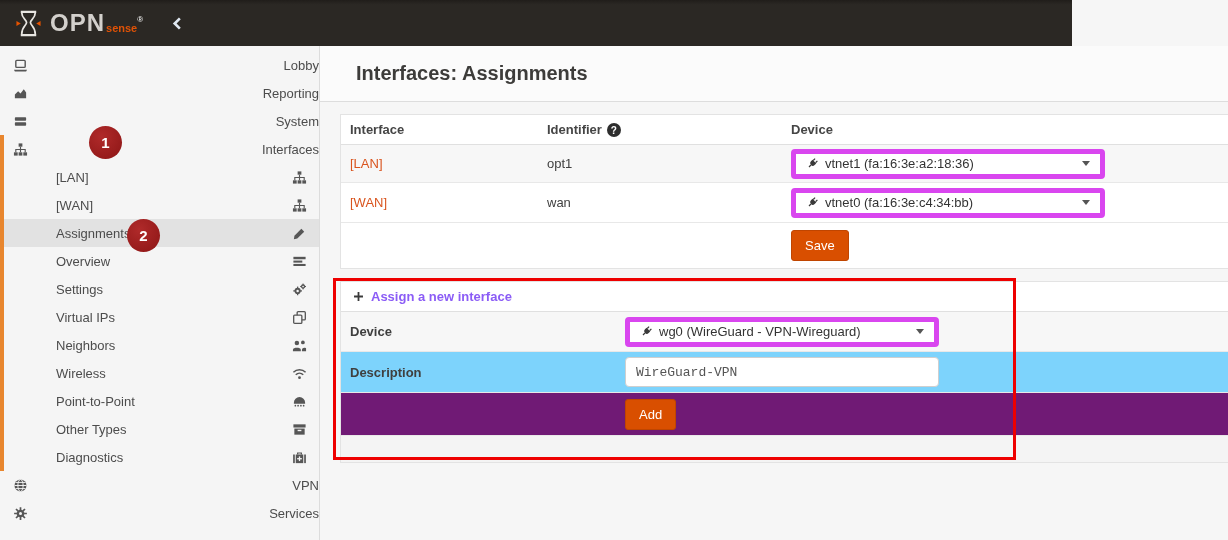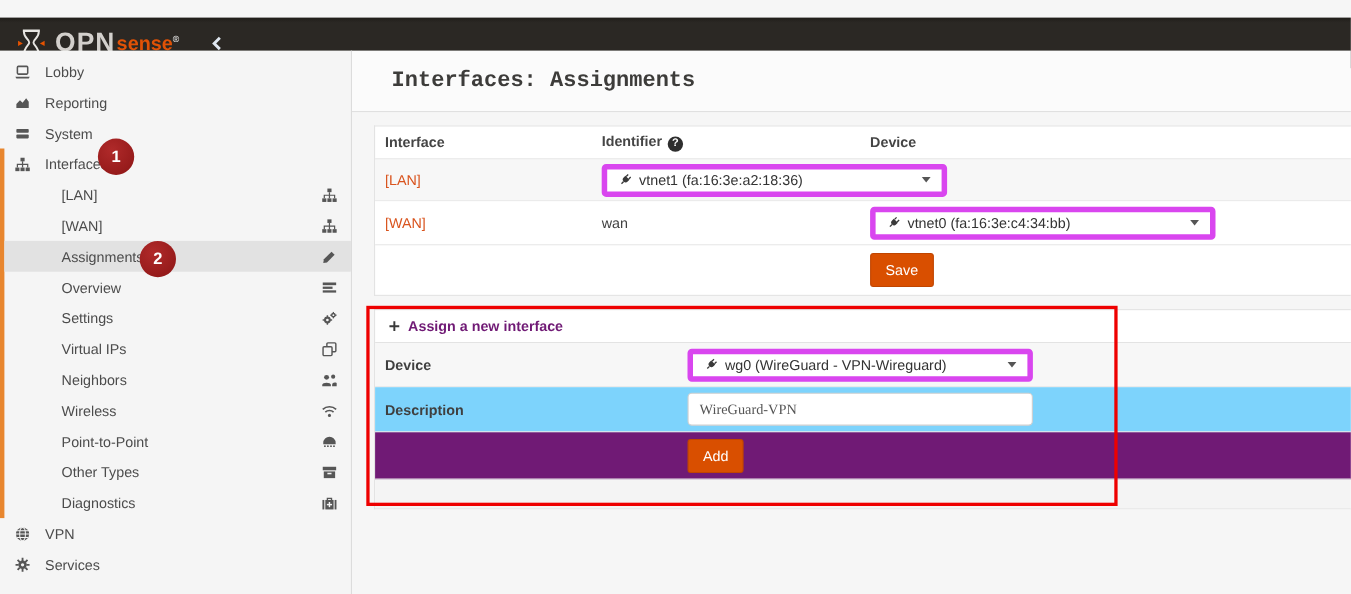--- a/index.html
+++ b/index.html
@@ -1,49 +1,49 @@
 <!DOCTYPE html>
 <html><head>
 <meta charset="utf-8">
 <style>
   * { margin:0; padding:0; box-sizing:border-box; }
   html,body { width:1228px; height:540px; overflow:hidden;
               font-family:"Liberation Sans", sans-serif; background:#f6f6f6; }
 
   
-  .topbar { position:absolute; top:16px; left:0; width:1228px; height:46px;
+  .topbar { position:absolute; top:0; left:0; width:1072px; height:46px;
             background:linear-gradient(#201d1a,#2b2824 10%); display:flex;
             align-items:center; padding-left:14px; }
   .brand { display:flex; align-items:center; cursor:pointer; }
   .brand-opn { color:#d3d0cc; font-size:24px; font-weight:bold; letter-spacing:1px; margin-left:7px; }
-  .brand-sense { color:#e05206; font-size:18px; font-weight:bold; align-self:flex-end; margin:0 0 4px 1px; }
+  .brand-sense { color:#e05206; font-size:11px; font-weight:bold; align-self:flex-end; margin:0 0 4px 1px; }
   .brand-reg { color:#fff; font-size:8px; align-self:flex-start; margin-top:6px; }
   .collapse-btn { margin-left:27px; cursor:pointer; display:flex; align-items:center; }
 
   
   .sidebar { position:absolute; top:46px; left:0; width:320px; height:494px;
              background:#f5f5f5; border-right:1px solid #dcdcdc; padding-top:5px; }
   .nav-item { height:28px; display:flex; align-items:center; font-size:13px;
-              color:#4c4c4c; cursor:pointer; position:relative; }
+              color:#4c4c4c; cursor:pointer; position:relative;justify-content:space-between; }
   .lvl1 { padding-left:13px; }
   .lvl1 .nav-icon { width:20px; margin-right:8px; display:flex; align-items:center; }
   .lvl2 { padding-left:56px; }
   .interfaces-group { border-left:4px solid #e8862e; }
   .interfaces-group .lvl1 { padding-left:9px; }
   .interfaces-group .lvl2 { padding-left:52px; }
   .nav-item.active { background:#e2e2e2; }
   .right-icon { position:absolute; right:12px; display:flex; align-items:center; }
   .nav-icon, .right-icon { color:#565656; }
   .ic { width:15px; height:15px; display:block; }
 
   
   .main { position:absolute; left:320px; top:46px; width:908px; height:494px; }
   .page-head { height:56px; background:#fbfbfb; border-bottom:1px solid #ddd;
                display:flex; align-items:center; padding-left:36px; }
-  .page-head h1 { font-size:20px; font-weight:bold; color:#3d3c3a;font-family:Liberation Mono, monospace; }
+  .page-head h1 { font-size:20px; font-weight:bold; color:#3d3c3a; }
   .content { position:absolute; top:56px; left:0; right:0; bottom:0;
              background:#f6f6f6; padding:12px 0 0 20px; }
 
   .panel { background:#fff; border:1px solid #e3e3e3; border-right:none; }
   .t-head { height:30px; display:flex; align-items:center; font-weight:bold;
             font-size:13px; color:#454545; border-bottom:1px solid #e0e0e0; }
   .t-row { display:flex; align-items:center; font-size:13px; color:#404040;
            border-bottom:1px solid #e8e8e8; }
   .row-lan { height:38px; background:#f7f7f7; }
   .row-wan { height:40px; background:#fff; }
@@ -62,31 +62,31 @@
                  font-size:13px; color:#333; cursor:pointer; }
   .fake-select .plug { width:13px; height:13px; margin-right:6px; color:#3a3a3a; flex:0 0 auto; }
   .caret { margin-left:auto; width:0; height:0; border-left:4px solid transparent;
            border-right:4px solid transparent; border-top:5px solid #555; }
 
   .btn { background:#d94f00; color:#fff; border:1px solid #c04500; border-radius:3px;
          font-size:13px; font-family:inherit; padding:7px 13px; cursor:pointer; }
 
   .panel2 { margin-top:12px; }
   .p2-head { height:30px; display:flex; align-items:center; padding-left:12px;
-             font-weight:bold; font-size:13px; color:#701a75; border-bottom:1px solid #e0e0e0; }
+             font-weight:bold; font-size:13px; color:#8b5cf6; border-bottom:1px solid #e0e0e0; }
   .p2-head .plus { width:11px; height:11px; margin-right:7px; color:#3a3a3a; }
   .f-row { display:flex; align-items:center; border-bottom:1px solid #e8e8e8;
            font-size:13px; color:#404040; }
   .f-label { flex:0 0 284px; padding-left:9px; font-weight:bold; color:#3f3f3f; }
   .row-device { height:40px; background:#f7f7f7; }
   .row-desc { height:41px; background:#7dd3fc; }
   .row-add { height:43px; background:#701a75; }
   .p2-footer { height:26px; background:#f4f4f4; border-bottom:none; }
   .text-input { width:314px; height:30px; border:1px solid #cfcfcf; border-radius:4px;
-                padding:0 10px; font-size:13px; color:#555; font-family:Liberation Serif, serif; background:#fff; }
+                padding:0 10px; font-size:13px; color:#555; font-family:Liberation Mono, monospace; background:#fff; }
 
   
   .annotation-box { position:absolute; left:333px; top:278px; width:683px; height:182px;
                     border:3px solid #ee0000; z-index:25; pointer-events:none; }
   .step-badge { position:absolute; width:33px; height:33px; border-radius:50%;
                 background:radial-gradient(circle at 38% 32%, #b02a2a, #8c1515);
                 color:#fff; font-size:15px; font-weight:bold; display:flex;
                 align-items:center; justify-content:center; z-index:26; pointer-events:none; }
   .badge-1 { left:89px; top:126px; }
   .badge-2 { left:127px; top:219px; }
@@ -380,20 +380,21 @@
       <div class="t-head">
         <div class="c1">Interface</div>
         <div class="c2">
           <span>Identifier</span><span class="qmark">?</span>
         </div>
         <div class="c3">Device</div>
       </div>
 
       <div class="t-row row-lan">
         <div class="c1"><a class="iface-link">[LAN]</a></div>
+        <div class="c2">opt1</div>
         <div class="c3">
           <div class="fake-select">
             <svg class="plug">
                 <use href="#i-plug"></use>
               </svg>
             <span>vtnet1 (fa:16:3e:a2:18:36)</span>
             <span class="caret"></span>
           </div>
         </div>
       </div>

